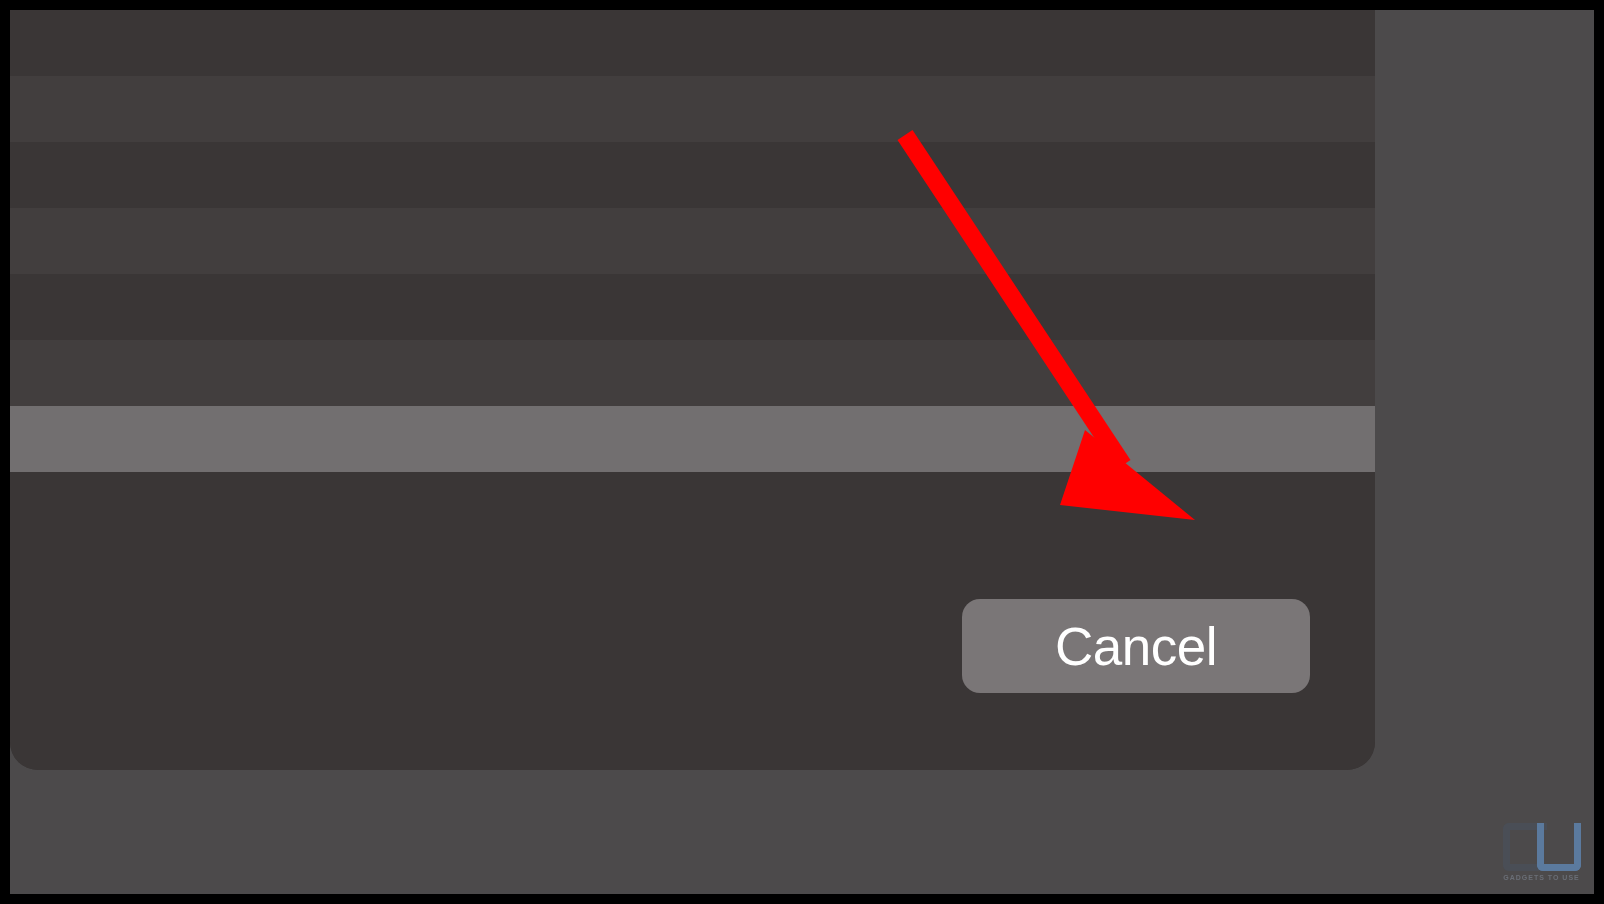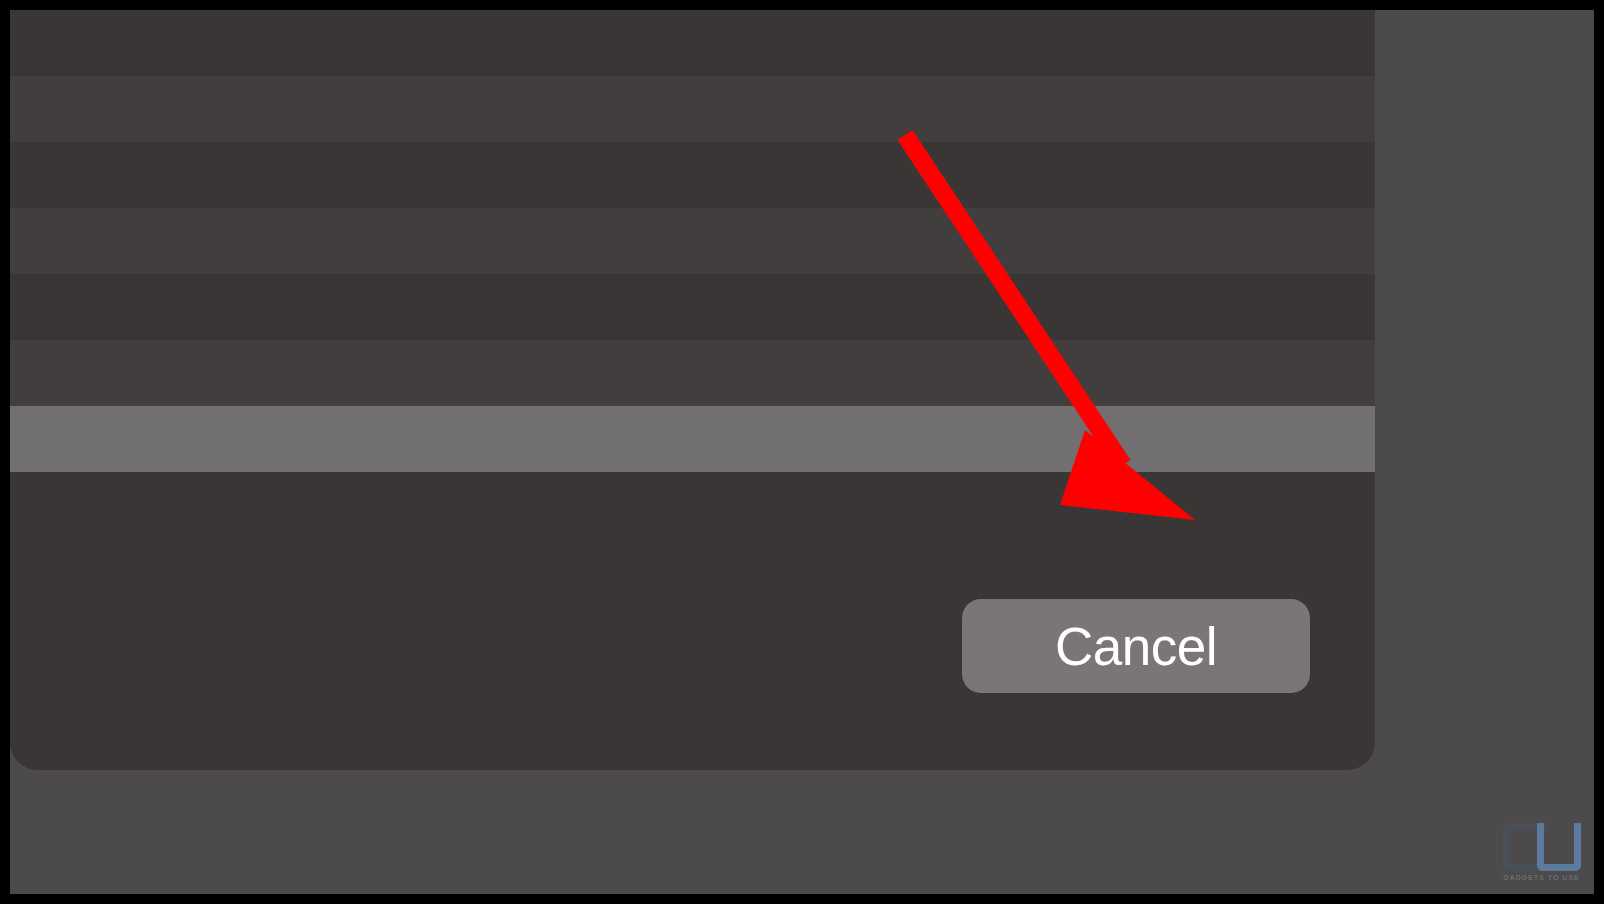--- a/index.html
+++ b/index.html
@@ -83,21 +83,20 @@
       font-weight: 400;
       color: #ffffff;
       cursor: pointer;
       font-family: inherit;
       letter-spacing: -0.5px;
     }
     .btn-cancel {
       width: 348px;
       height: 94px;
       background: #7a7677;
-      border-radius: 19px;
     }
     .btn-open {
       width: 348px;
       height: 94px;
       background: linear-gradient(180deg, #2b8ff5 0%, #1d7be8 100%);
     }
     .annotation-arrow {
       position: absolute;
       pointer-events: none;
       z-index: 100;

